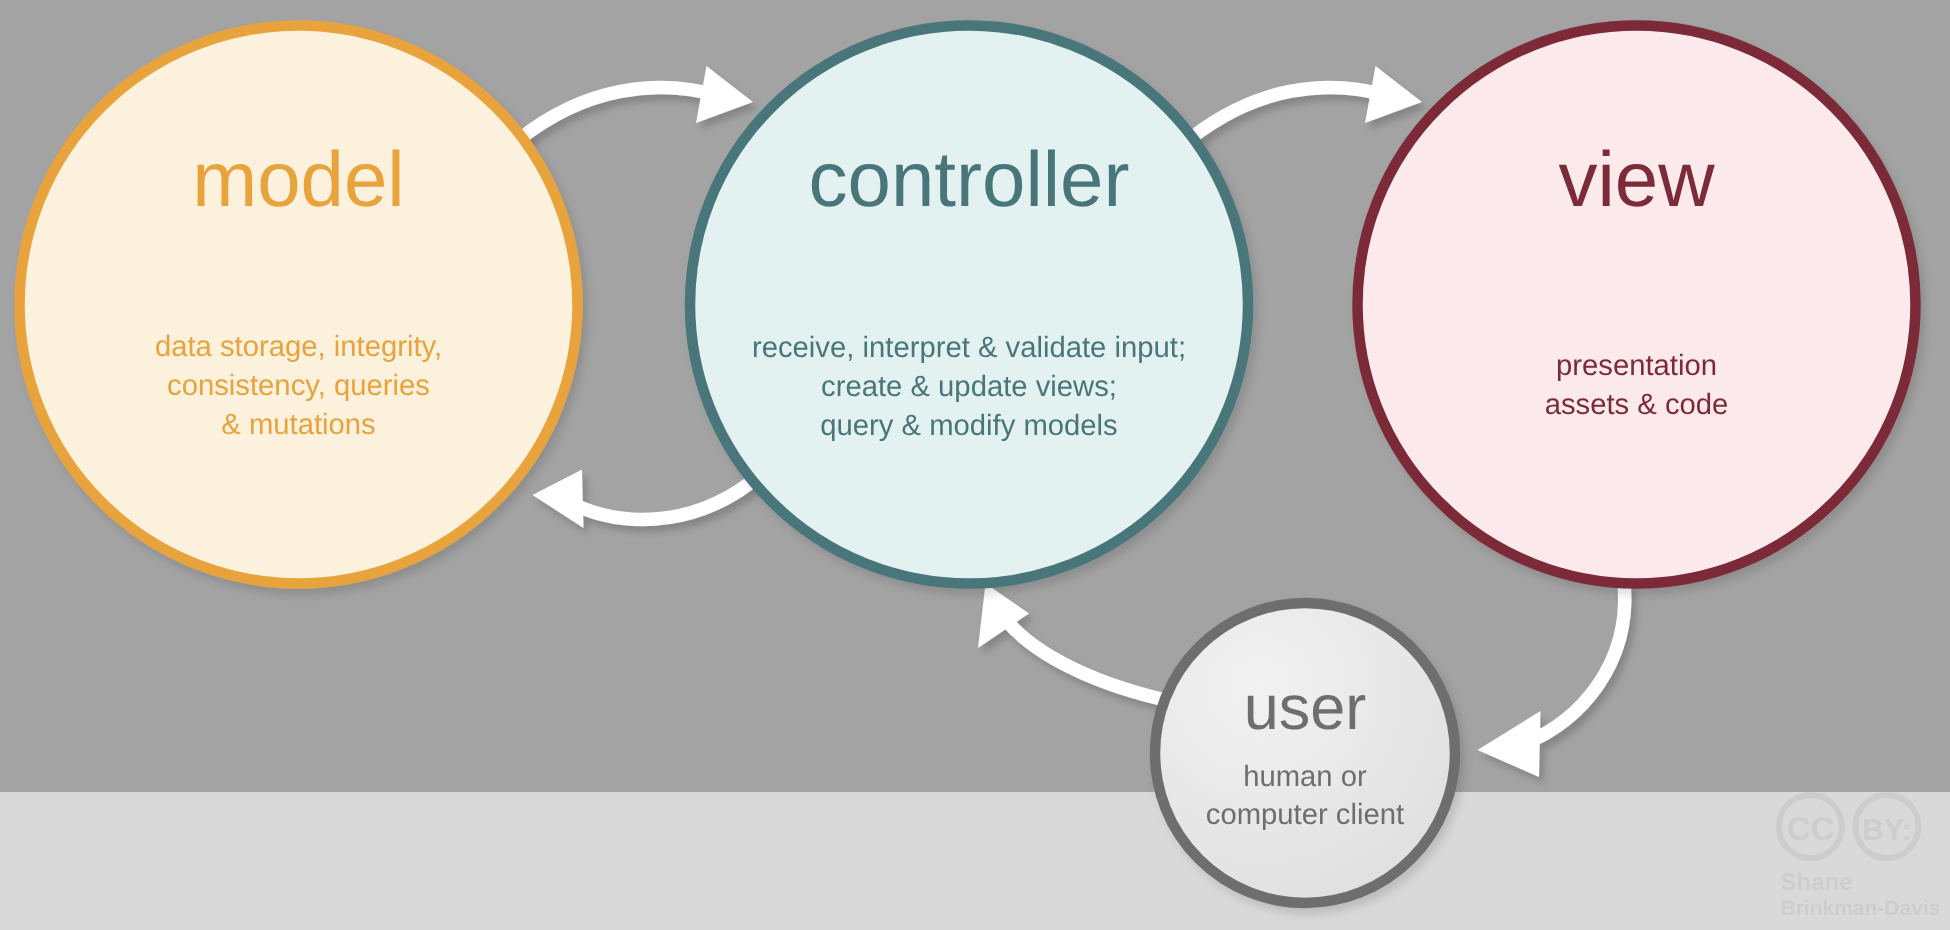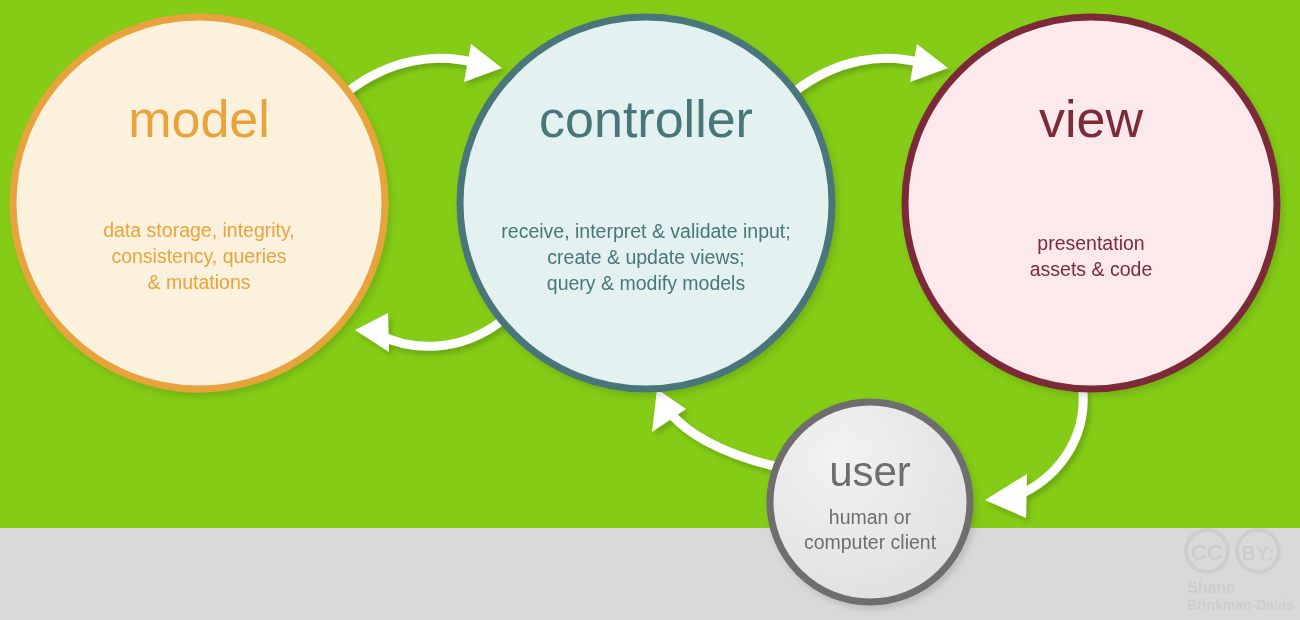--- a/index.html
+++ b/index.html
@@ -11,21 +11,21 @@
   body {
     width: 1300px;
     height: 620px;
     overflow: hidden;
     font-family: "Liberation Sans", sans-serif;
   }
   #stage {
     position: relative;
     width: 1300px;
     height: 528px;
-    background: #84cc16;
+    background: #a3a3a3;
   }
   #stage svg {
     position: absolute;
     top: 0;
     left: 0;
     width: 1300px;
     height: 620px;
   }
   .node-title {
     font-family: "Liberation Sans", sans-serif;

